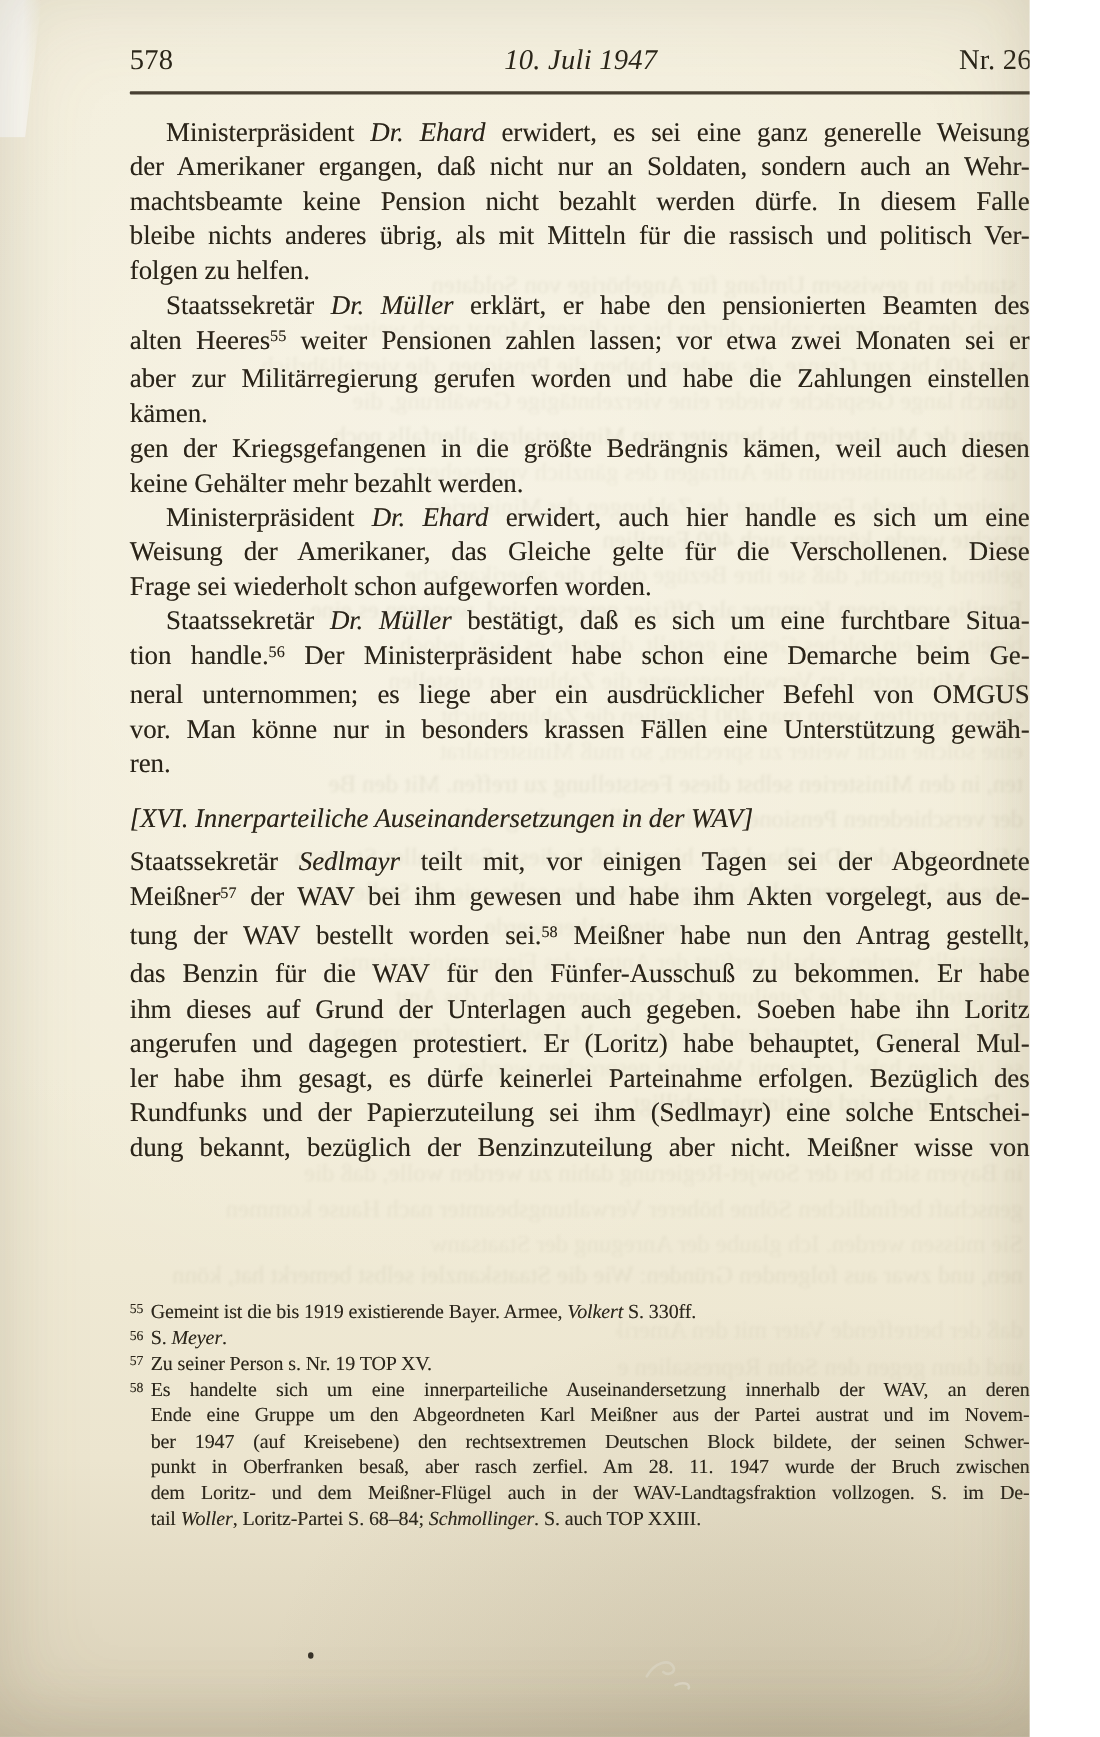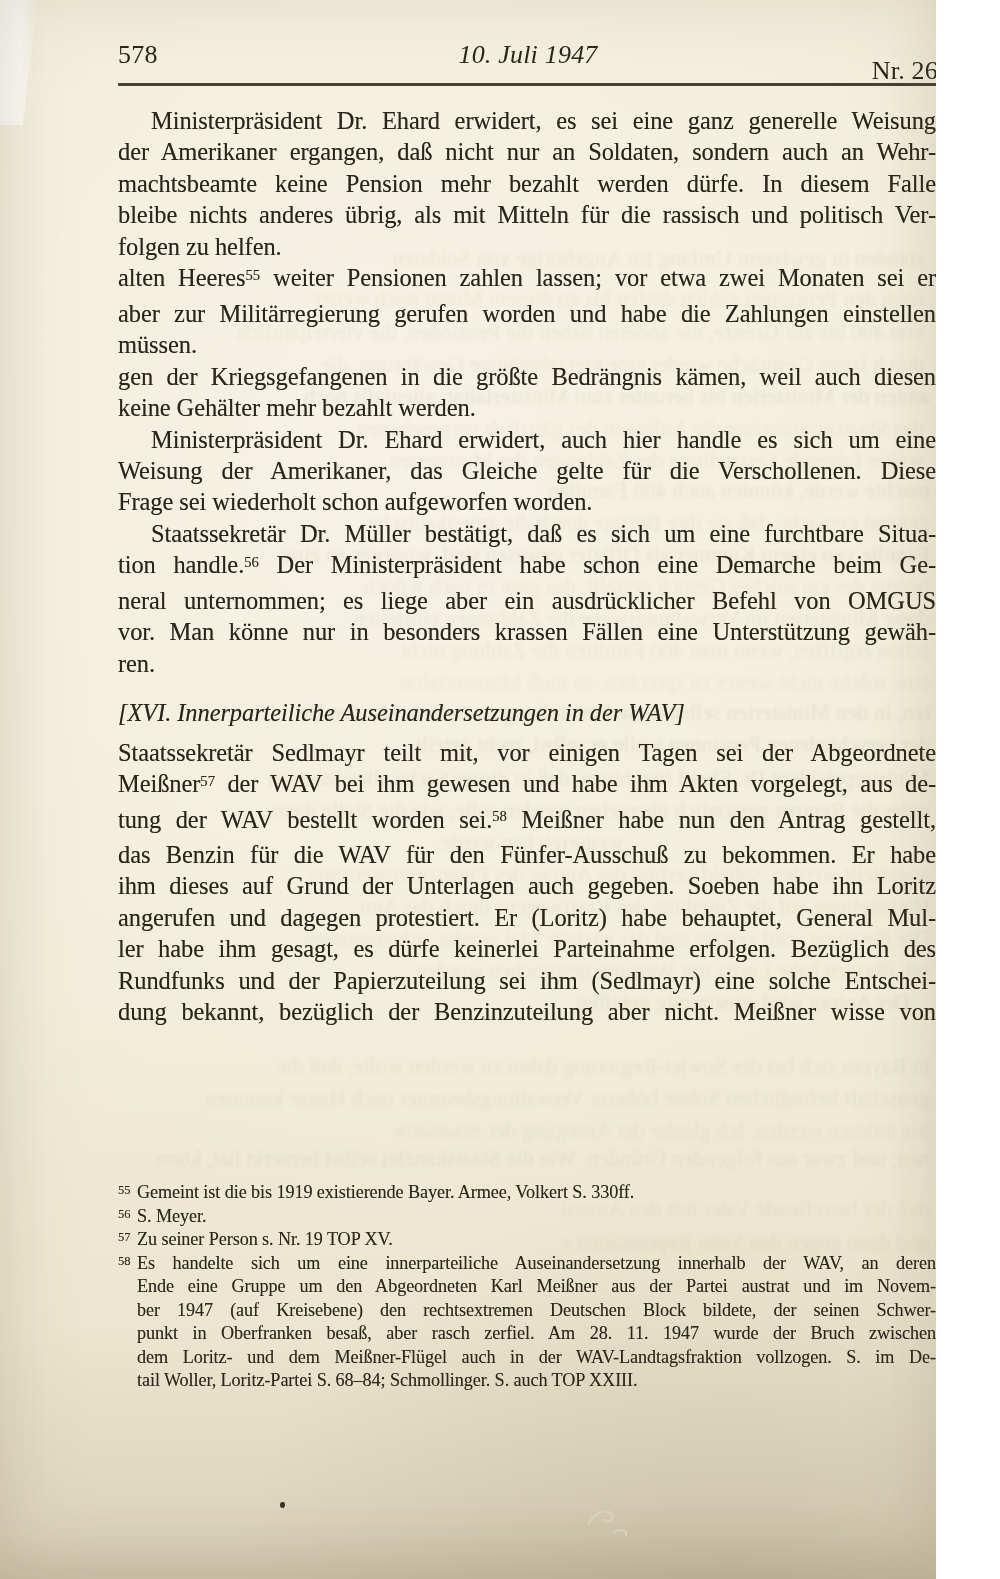--- a/index.html
+++ b/index.html
@@ -20,37 +20,37 @@
     background:linear-gradient(90deg,#fcfbf6 55%, rgba(252,251,246,0));
     clip-path:polygon(0 0, 100% 0, 60% 100%, 0 100%);
   }
   
   .header {
     position:absolute; left:118px; top:40px; width:820px; height:36px; z-index:3;
     font-size:26px; color:#2a2519; letter-spacing:0.2px;
   }
   .header .pageno { position:absolute; left:0; top:0; }
   .header .date   { position:absolute; left:50%; top:0; transform:translateX(-50%);font-style:italic; }
-  .header .issue  { position:absolute; right:0; top:16px; }
+  .header .issue  { position:absolute; right:0; top:0; }
   .header-rule {
     position:absolute; left:118px; top:83px; width:820px; height:3px; z-index:3;
     background:rgba(56,49,36,0.92); border-radius:1px;
   }
   
   .body-text {
     position:absolute; left:118px; top:105px; width:818px; z-index:3;
     font-size:24.5px; line-height:31.45px; color:#2a2419;
     letter-spacing:-0.1px; text-shadow:0 0 0.5px rgba(42,36,25,0.45);
   }
   .line { text-align:justify; text-align-last:justify; }
   .line.endl { text-align-last:left; }
   .line.indent { text-indent:33px; }
   .block.heading { margin:18px 0 8px; }
   .block.heading .line { text-align:left; text-align-last:left; font-style:italic; }
-  .it  { }
+  .it  { font-style:italic; }
   .sup { font-size:0.60em; position:relative; top:-0.44em; letter-spacing:0; }
   
   .footnotes {
     position:absolute; left:118px; top:1181px; width:818px; z-index:3;
     font-size:18.2px; line-height:23.5px; color:#2c271c;
     letter-spacing:-0.1px; text-shadow:0 0 0.4px rgba(44,39,28,0.4);
   }
   .fn { position:relative; padding-left:19px; }
   .fn-num { position:absolute; left:0; top:-2px; font-size:12.5px; }
   
@@ -110,28 +110,29 @@
     <span class="pageno">578</span>
     <span class="date">10. Juli 1947</span>
     <span class="issue">Nr. 26</span>
   </div>
   <div class="header-rule"></div>
 
   <div class="body-text" id="body-text">
       <div class="block paragraph">
         <div class="line indent"><span>Ministerpräsident </span><span class="it">Dr. Ehard</span><span> erwidert, es sei eine ganz generelle Weisung</span></div>
         <div class="line"><span>der Amerikaner ergangen, daß nicht nur an Soldaten, sondern auch an Wehr-</span></div>
-        <div class="line"><span>machtsbeamte keine Pension mehr bezahlt werden dürfe. In diesem Falle</span></div>
+        <div class="line"><span>machtsbeamte keine Pension nicht bezahlt werden dürfe. In diesem Falle</span></div>
         <div class="line"><span>bleibe nichts anderes übrig, als mit Mitteln für die rassisch und politisch Ver-</span></div>
         <div class="line endl"><span>folgen zu helfen.</span></div>
       </div>
       <div class="block paragraph">
+        <div class="line indent"><span>Staatssekretär </span><span class="it">Dr. Müller</span><span> erklärt, er habe den pensionierten Beamten des</span></div>
         <div class="line"><span>alten Heeres</span><span class="sup">55</span><span> weiter Pensionen zahlen lassen; vor etwa zwei Monaten sei er</span></div>
         <div class="line"><span>aber zur Militärregierung gerufen worden und habe die Zahlungen einstellen</span></div>
-        <div class="line endl"><span>müssen.</span></div>
+        <div class="line endl"><span>kämen.</span></div>
       </div>
       <div class="block paragraph">
         <div class="line"><span>gen der Kriegsgefangenen in die größte Bedrängnis kämen, weil auch diesen</span></div>
         <div class="line endl"><span>keine Gehälter mehr bezahlt werden.</span></div>
       </div>
       <div class="block paragraph">
         <div class="line indent"><span>Ministerpräsident </span><span class="it">Dr. Ehard</span><span> erwidert, auch hier handle es sich um eine</span></div>
         <div class="line"><span>Weisung der Amerikaner, das Gleiche gelte für die Verschollenen. Diese</span></div>
         <div class="line endl"><span>Frage sei wiederholt schon aufgeworfen worden.</span></div>
       </div>

